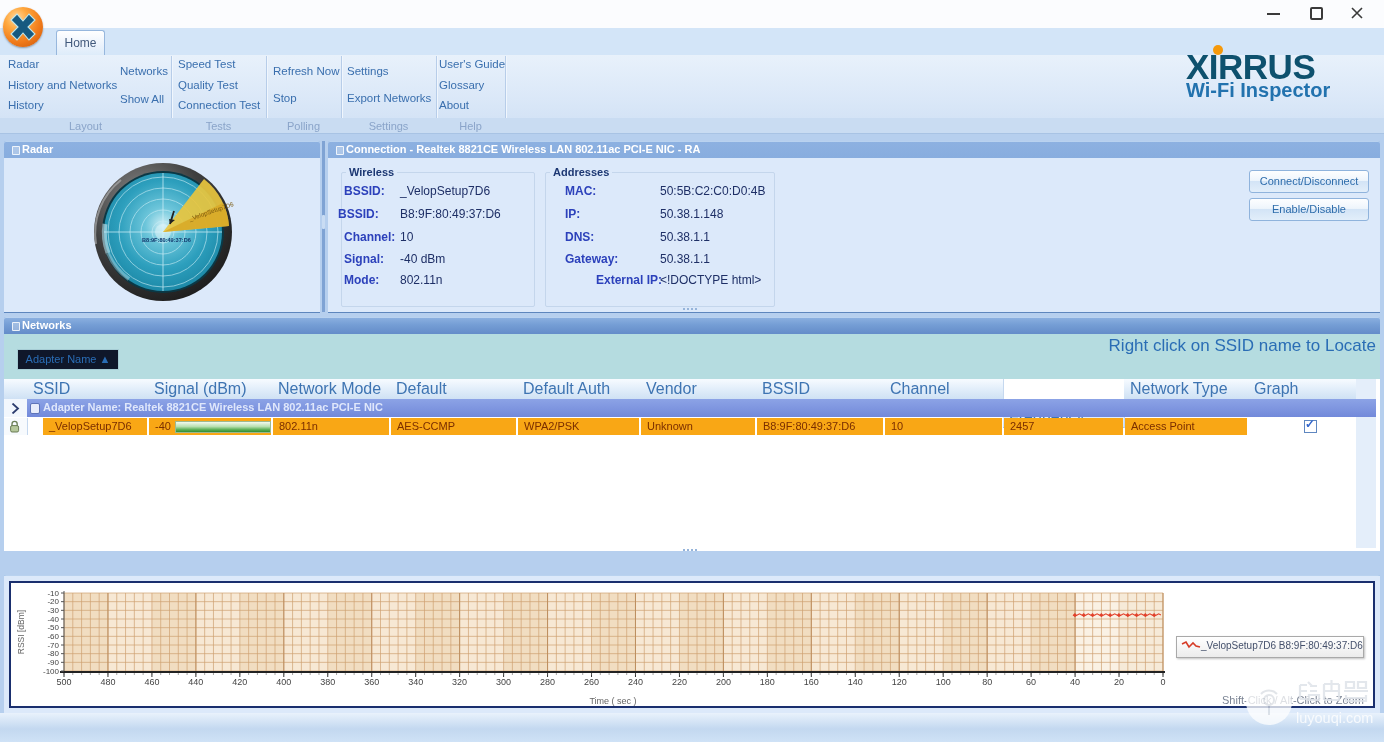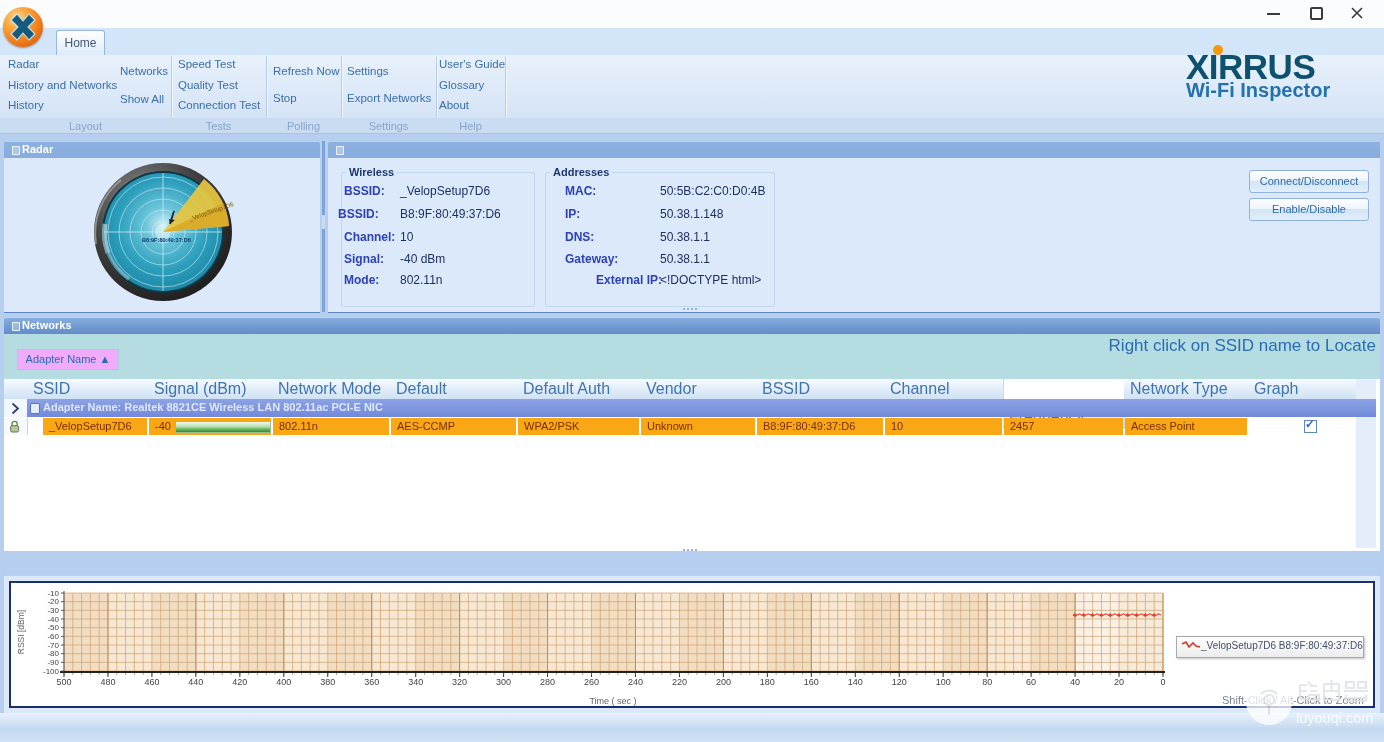--- a/index.html
+++ b/index.html
@@ -49,21 +49,21 @@
   .flegend{position:absolute;font-size:11px;font-weight:bold;color:#1d3873;background:#dce9fa;padding:0 3px;}
   .clabel{position:absolute;font-size:12px;font-weight:bold;color:#2c41bb;}
   .cvalue{position:absolute;font-size:12px;color:#1e2f66;}
   .cbtn{position:absolute;left:1249px;width:118px;height:21px;border:1px solid #8fb3dc;border-radius:3px;
      background:linear-gradient(#fdfeff,#eef5fc 45%,#d3e4f6 50%,#e2eefa);
      color:#2d6cab;font-size:11px;text-align:center;line-height:20px;}
   
   #netP{left:4px;top:317px;width:1376px;height:17px;}
   #netbody{left:4px;top:334px;width:1376px;height:217px;background:#ffffff;}
   #tealband{left:4px;top:334px;width:1376px;height:45px;background:#b5dce0;}
-  #adapterbtn{left:17px;top:349px;width:100px;height:19px;background:#f0abfc;border:1px solid #a6ccd4;
+  #adapterbtn{left:17px;top:349px;width:100px;height:19px;background:#0f172a;border:1px solid #a6ccd4;
      font-size:11px;color:#2a6db5;text-align:center;line-height:19px;}
   #rightclick{right:8px;top:336px;font-size:17px;color:#2a6db5;}
   .th{top:379px;height:20px;background:linear-gradient(#f7fbff,#e2eefa 50%,#cfe1f4);
      border-right:1px solid #c5d8ef;border-bottom:1px solid #aac4e4;color:#3e74b2;font-size:16px;line-height:20px;}
   .th span{margin-left:6px;}
   .orow{top:418px;height:17px;background:#f9a715;color:#7a2e00;font-size:11px;line-height:17px;}
   .orow span{margin-left:6px;}
   
   #sigP{left:4px;top:559px;width:1376px;height:17px;margin-top:16px;}
   #sigbody{left:4px;top:576px;width:1376px;height:137px;background:#dce9fa;}
@@ -157,21 +157,21 @@
   <path d="M 159 74 L 225 68 A 66 66 0 0 0 219 45 Z" fill="#d8a826" opacity="0.85"></path>
   <text x="186" y="63" font-size="6.2" fill="#7a5a10" transform="rotate(-19 186 63)">_VelopSetup7D6</text>
   <line x1="170" y1="53" x2="166" y2="66" stroke="#222222" stroke-width="1.8"></line>
   <path d="M 166 66 l 5 -4 l -6 -1 z" fill="#222222"></path>
   <text x="138" y="84" font-size="5.6" fill="#143a6e" font-weight="bold">B8:9F:80:49:37:D6</text>
 </svg>
 </div>
 <div class="abs" id="vsplit"></div>
 <div class="abs" style="left:322px;top:215px;width:3px;height:14px;background:#c9dcf3;border-radius:1px;"></div>
 
-<div class="abs phead" id="connP"><i class="picon"></i></div>
+<div class="abs phead" id="connP"><i class="picon"></i><span class="ptitle">Connection - Realtek 8821CE Wireless LAN 802.11ac PCI-E NIC - RA</span></div>
 <div class="abs pbody" id="connbody"></div>
 <div class="abs fieldset" style="left:341px;top:172px;width:192px;height:133px;"></div>
 <div class="abs flegend" style="left:346px;top:166px;">Wireless</div>
 <div class="abs fieldset" style="left:545px;top:172px;width:228px;height:133px;"></div>
 <div class="abs flegend" style="left:550px;top:166px;">Addresses</div>
 <div class="clabel" style="left:344px;top:184px;">BSSID:</div>
 <div class="cvalue" style="left:400px;top:184px;">_VelopSetup7D6</div>
 <div class="clabel" style="left:332px;top:207px;padding-left:6px;">BSSID:</div>
 <div class="cvalue" style="left:400px;top:207px;">B8:9F:80:49:37:D6</div>
 <div class="clabel" style="left:344px;top:230px;">Channel:</div>

